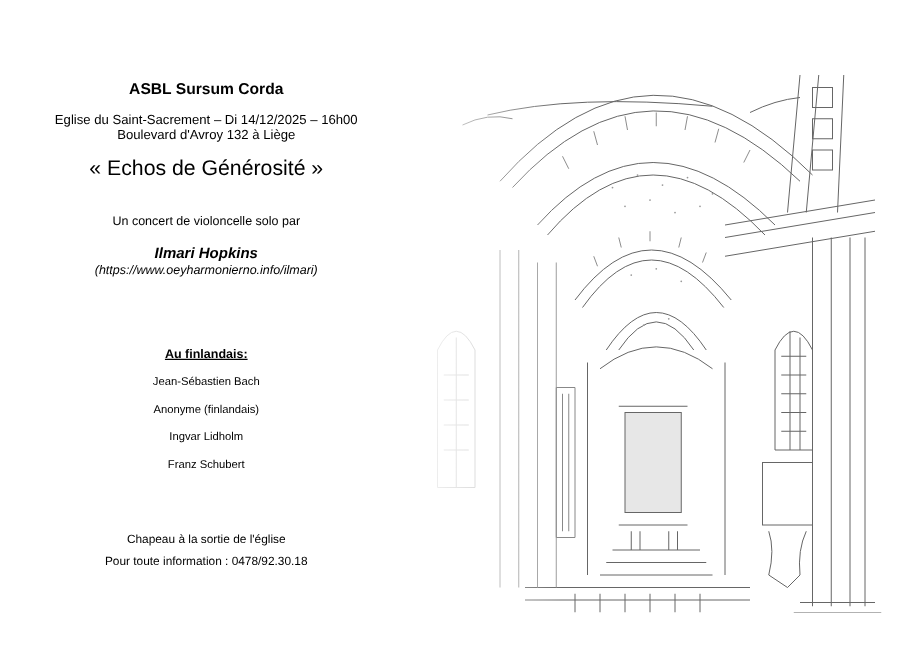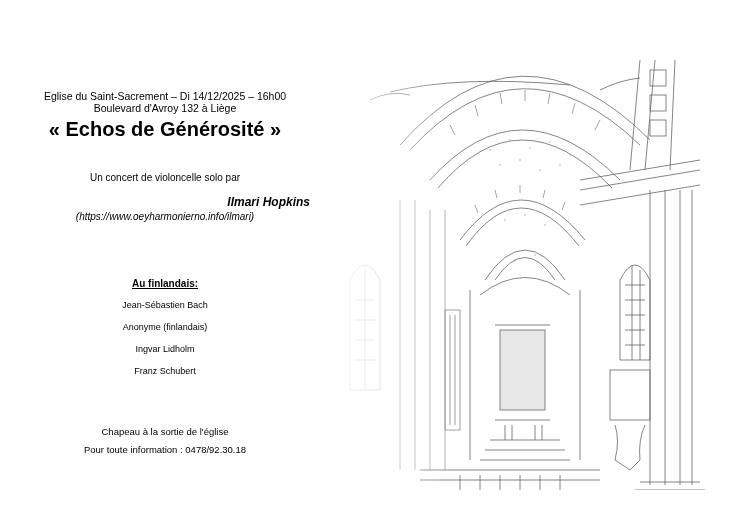--- a/index.html
+++ b/index.html
@@ -12,41 +12,42 @@
       color: #000;
     }
     .left {
       position: absolute; left: 20px; top: 0; width: 290px; height: 516px;
       text-align: center;
     }
     .line { position: absolute; left: 0; width: 290px; text-align: center; white-space: nowrap; }
     .org { top: 64px; font-size: 12.5px; font-weight: bold; }
     .venue1 { top: 90px; font-size: 10.5px; }
     .venue2 { top: 102px; font-size: 10.5px; }
-    .title { top: 118px; font-size: 20px; font-weight: bold; }
+    .title { top: 125px; font-size: 17px; font-weight: normal; }
     .intro { top: 172px; font-size: 10px; }
-    .artist { top: 195px; font-size: 12px; font-weight: bold; font-style: italic; text-align: right; }
+    .artist { top: 195px; font-size: 12px; font-weight: bold; font-style: italic; }
     .url { top: 211px; font-size: 10px; font-style: italic; }
     .cause { top: 235px; font-size: 10px; }
     .prog-h { top: 278px; font-size: 10px; font-weight: bold; text-decoration: underline; }
     .prog { font-size: 9px; font-weight: normal; }
     .p0 { top: 300px; } .p1 { top: 322px; } .p2 { top: 344px; } .p3 { top: 366px; }
     .f0 { top: 408px; font-size: 9.5px; } .f1 { top: 426px; font-size: 9.5px; } .f2 { top: 444px; font-size: 9.5px; }
 
     .drawing { position: absolute; left: 320px; top: 30px; width: 400px; height: 460px; }
     .fade {
       position: absolute; left: 320px; top: 30px; width: 130px; height: 460px;
       background: linear-gradient(to right, rgba(255,255,255,0.95), rgba(255,255,255,0));
       pointer-events: none;
     }
   </style>
 </head>
 <body>
 
 <div class="left">
+  <div class="line org">ASBL Sursum Corda</div>
   <div class="line venue1">Eglise du Saint-Sacrement – Di 14/12/2025 – 16h00</div>
   <div class="line venue2">Boulevard d'Avroy 132 à Liège</div>
   <div class="line title">« Echos de Générosité »</div>
   <div class="line intro">Un concert de violoncelle solo par</div>
   <div class="line artist">Ilmari Hopkins</div>
   <div class="line url">(https://www.oeyharmonierno.info/ilmari)</div>
   <div class="line prog-h">Au finlandais:</div>
   <div class="line prog p0">Jean-Sébastien Bach</div>
   <div class="line prog p1">Anonyme (finlandais)</div>
   <div class="line prog p2">Ingvar Lidholm</div>

